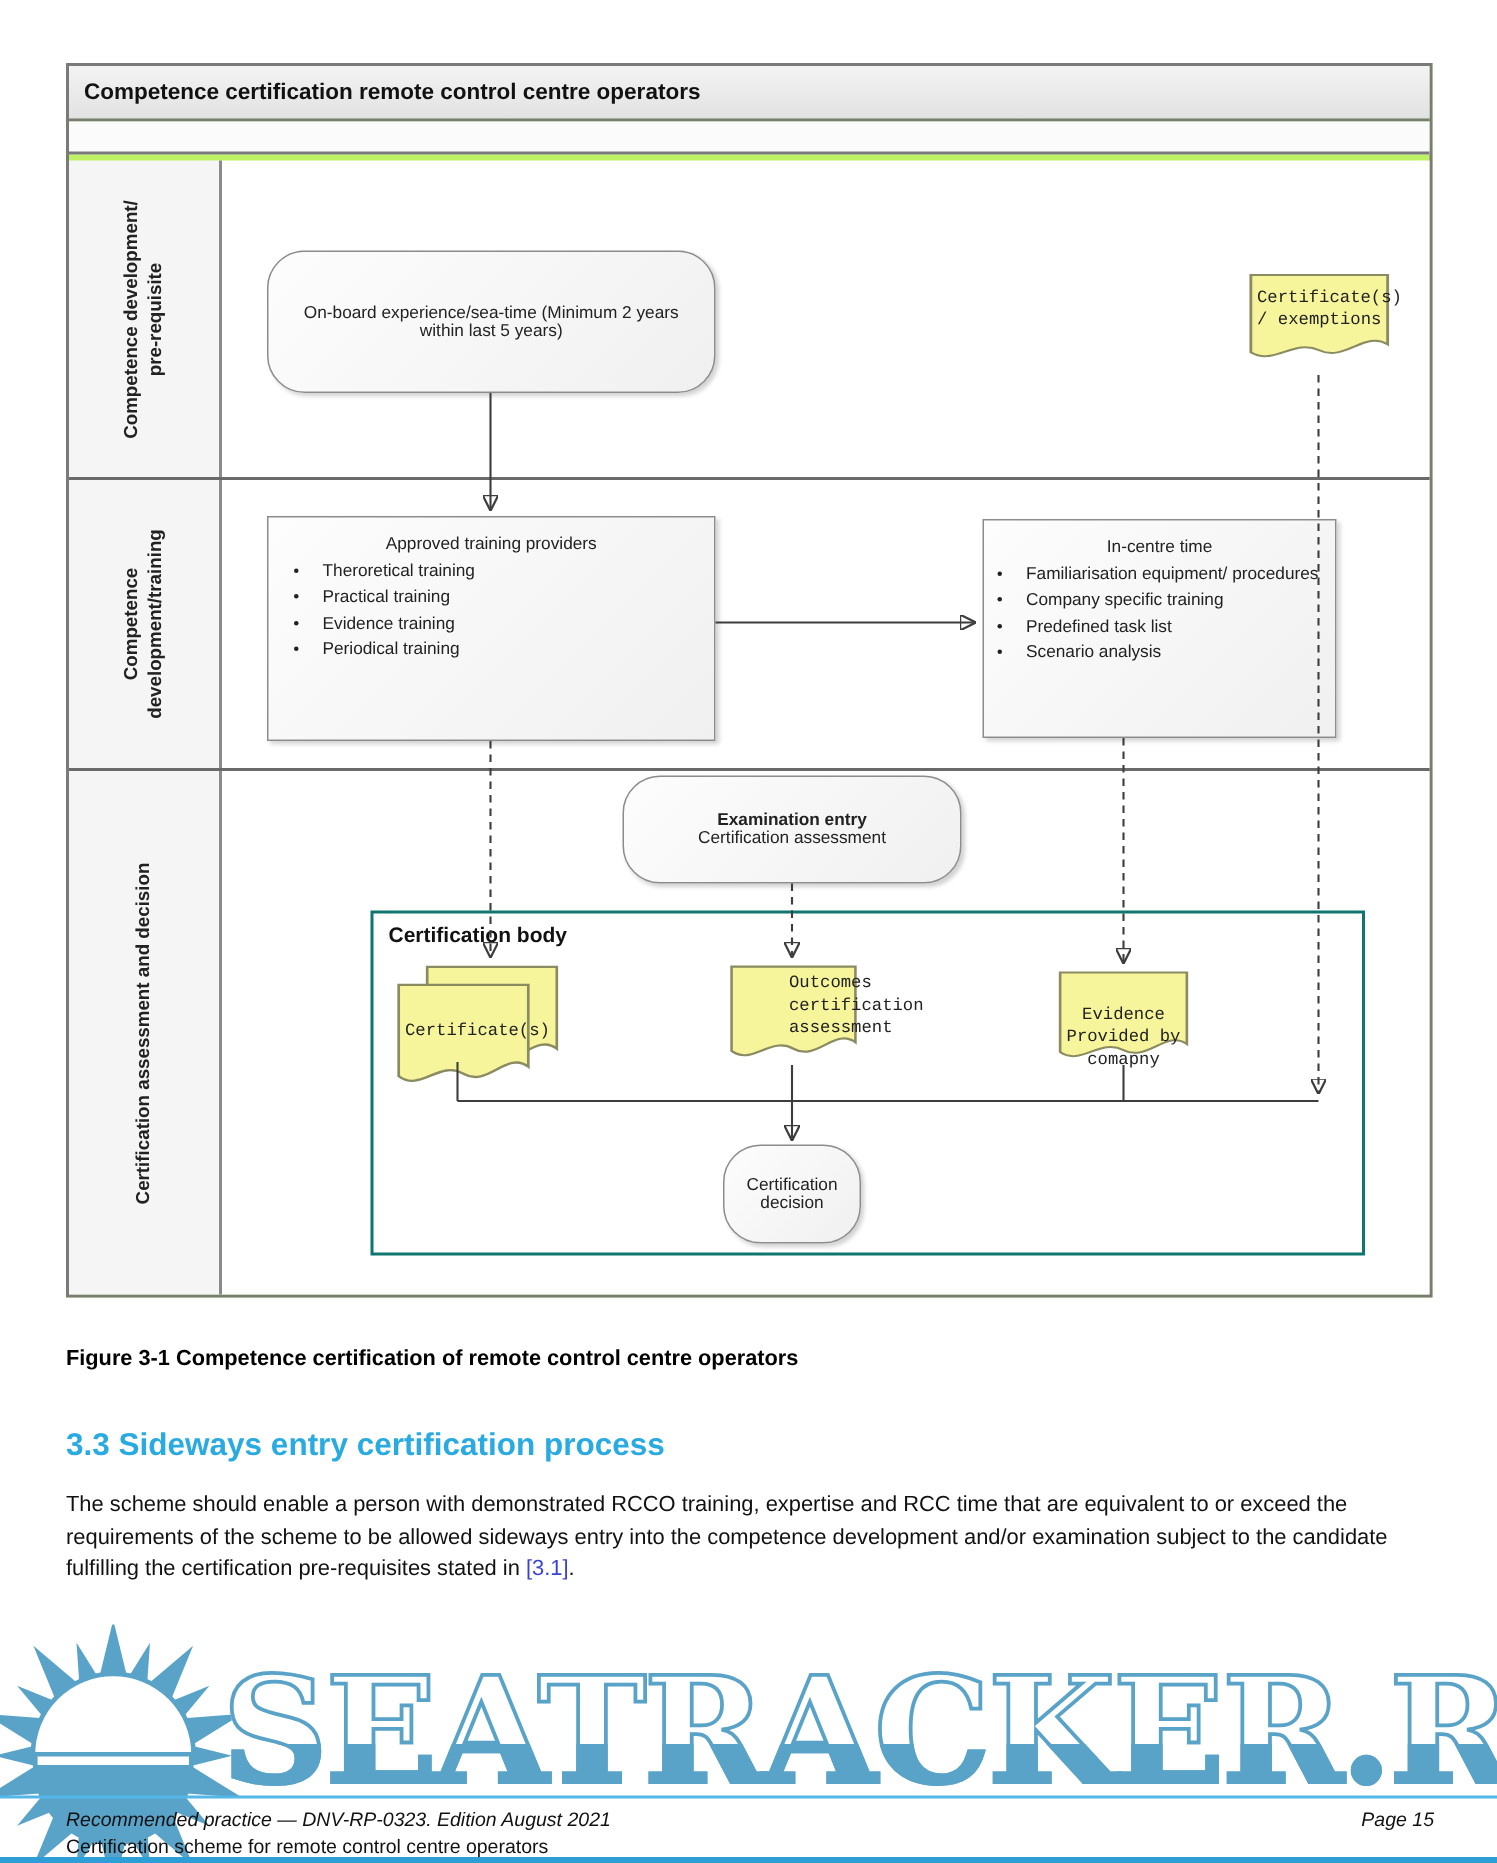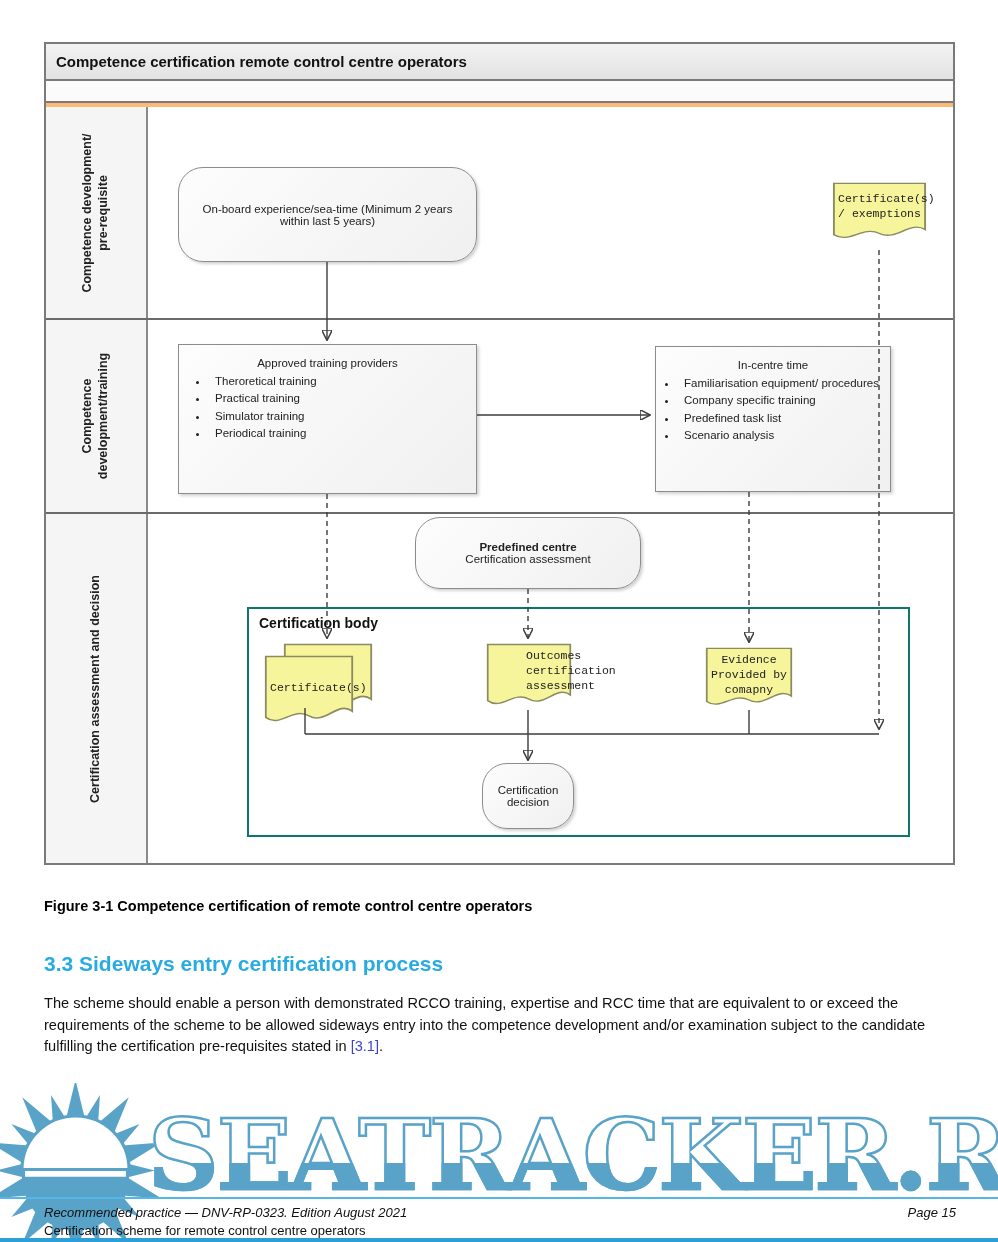--- a/index.html
+++ b/index.html
@@ -4,21 +4,21 @@
 <style>
   * { margin:0; padding:0; box-sizing:border-box; }
   html,body { width:998px; height:1242px; }
   body {
     position:relative; width:998px; height:1242px; background:#ffffff;
     font-family:"Liberation Sans", sans-serif; color:#1a1a1a; overflow:hidden;
   }
   
   .diagram {
     position:absolute; left:44px; top:42px; width:911px; height:823px;
-    border:2px solid #7a7a7a; background:#fdba74;
+    border:2px solid #7a7a7a; background:#bef264;
   }
   .dtitle {
     height:37px; border-bottom:2px solid #7a7a7a;
     background:linear-gradient(#f3f3f3,#e2e2e2);
     font-size:15px; font-weight:bold; color:#111;
     display:flex; align-items:center; padding-left:10px;
   }
   .dband { height:22px; border-bottom:2px solid #7a7a7a; background:#fbfbfb; }
   .lanes { position:absolute; left:0; top:63px; width:907px; }
   .lane { display:flex; border-bottom:2px solid #6a6a6a; }
@@ -124,37 +124,37 @@
     <div class="cb-label">Certification body</div>
   </div>
 
   <div class="node center" style="left:132px; top:123px; width:299px; height:95px; padding:0 20px;">On-board experience/sea-time (Minimum 2 years within last 5 years)</div>
 
   <div class="node bullet-box" style="left:132px; top:300px; width:299px; height:150px;">
     <div class="bb-title">Approved training providers</div>
     <ul>
       <li>Theroretical training</li>
       <li>Practical training</li>
-      <li>Simulator training</li>
+      <li>Evidence training</li>
       <li>Periodical training</li>
     </ul>
   </div>
 
   <div class="node bullet-box" style="left:609px; top:302px; width:236px; height:146px;">
     <div class="bb-title">In-centre time</div>
     <ul style="margin-left:22px;">
       <li>Familiarisation equipment/ procedures</li>
       <li>Company specific training</li>
       <li>Predefined task list</li>
       <li>Scenario analysis</li>
     </ul>
   </div>
 
   <div class="node center" style="left:369px; top:473px; width:226px; height:72px; flex-direction:column;">
-    <div style="font-weight:bold;">Predefined centre</div>
+    <div style="font-weight:bold;">Examination entry</div>
     <div>Certification assessment</div>
   </div>
 
   <div class="node center" style="left:436px; top:719px; width:92px; height:66px; padding:0 8px; z-index:4;">Certification decision</div>
 
   <div class="doc" style="left:786px; top:138px; width:95px; height:66px; z-index:3;">
     <svg class="shape" viewBox="0 0 100 100" preserveAspectRatio="none">
       <path d="M2,2 L98,2 L98,72 C82,58 68,90 50,78 C32,66 18,94 2,80 Z"></path>
     </svg>
     <div class="doc-text">Certificate(s) / exemptions</div>
@@ -176,21 +176,21 @@
     <svg class="shape" viewBox="0 0 100 100" preserveAspectRatio="none">
       <path d="M2,2 L98,2 L98,72 C82,58 68,90 50,78 C32,66 18,94 2,80 Z"></path>
     </svg>
     <div class="doc-text" style="padding-top:6px;padding-left:40px;">Outcomes certification assessment</div>
   </div>
 
   <div class="doc" style="left:659px; top:603px; width:88px; height:68px; z-index:3;">
     <svg class="shape" viewBox="0 0 100 100" preserveAspectRatio="none">
       <path d="M2,2 L98,2 L98,72 C82,58 68,90 50,78 C32,66 18,94 2,80 Z"></path>
     </svg>
-    <div class="doc-text" style="padding-top:6px;">Evidence Provided by comapny</div>
+    <div class="doc-text" style="padding-top:23px;">Evidence Provided by comapny</div>
   </div>
 
   <svg class="connectors" width="907" height="819" viewBox="0 0 907 819">
     <defs>
       <marker id="arr" viewBox="0 0 10 10" refX="8.5" refY="5" markerWidth="7.5" markerHeight="7.5" orient="auto-start-reverse">
         <path d="M0,0 L10,5 L0,10 Z" fill="#333" stroke="none"></path>
       </marker>
     </defs>
     <line x1="281" y1="218" x2="281" y2="295" marker-end="url(#arr)"></line>
     <line x1="431" y1="371" x2="603" y2="371" marker-end="url(#arr)"></line>

